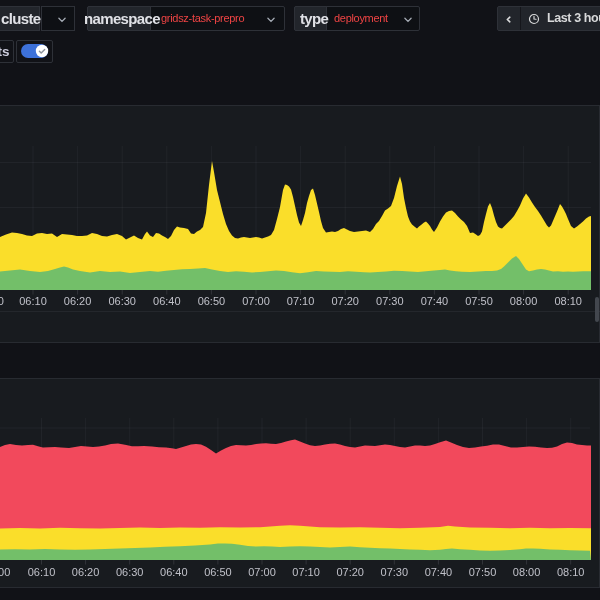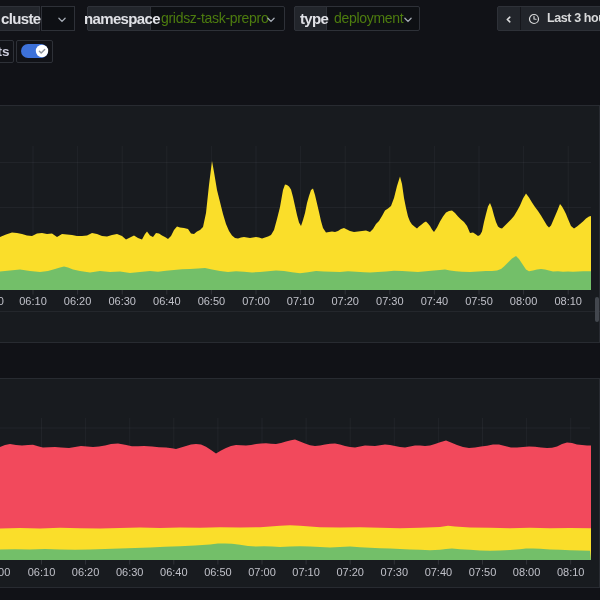--- a/index.html
+++ b/index.html
@@ -1,19 +1,19 @@
 <!DOCTYPE html>
 <html><head><meta charset="utf-8">
 <style>
 * { margin:0; padding:0; box-sizing:border-box; }
 html,body { width:600px; height:600px; background:#111217; overflow:hidden;
   font-family:"Liberation Sans", sans-serif; }
 .abs { position:absolute; }
 .lbl { color:#e0e1e6; font-size:15px; font-weight:600; letter-spacing:-0.65px; white-space:nowrap; }
-.val { color:#4d7c0f; font-size:14px; font-weight:400; letter-spacing:-0.3px; white-space:nowrap; }
+.val { color:#ef4444; font-size:11px; font-weight:400; letter-spacing:-0.3px; white-space:nowrap; }
 .panel { position:absolute; background:#181b1f; border:1px solid #282b31; border-left:none; }
 </style></head>
 <body>
 
 <div class="abs" style="left:-22px; top:6px; width:62px; height:25px; background:#22252b; border:1px solid #2e3138;"></div>
 <div class="abs lbl" style="left:1px; top:6px; line-height:25px;">cluster</div>
 <div class="abs" style="left:41px; top:6px; width:34px; height:25px; background:#0e1014; border:1px solid #2e3138;"></div>
 <svg class="abs" width="12" height="12" viewBox="0 0 12 12" style="left:55.5px; top:13.5px;">
     <path d="M2.9 4.3 L6 7.4 L9.1 4.3" stroke="#a5abb4" stroke-width="1.3" fill="none" stroke-linecap="round"></path>
   </svg>

